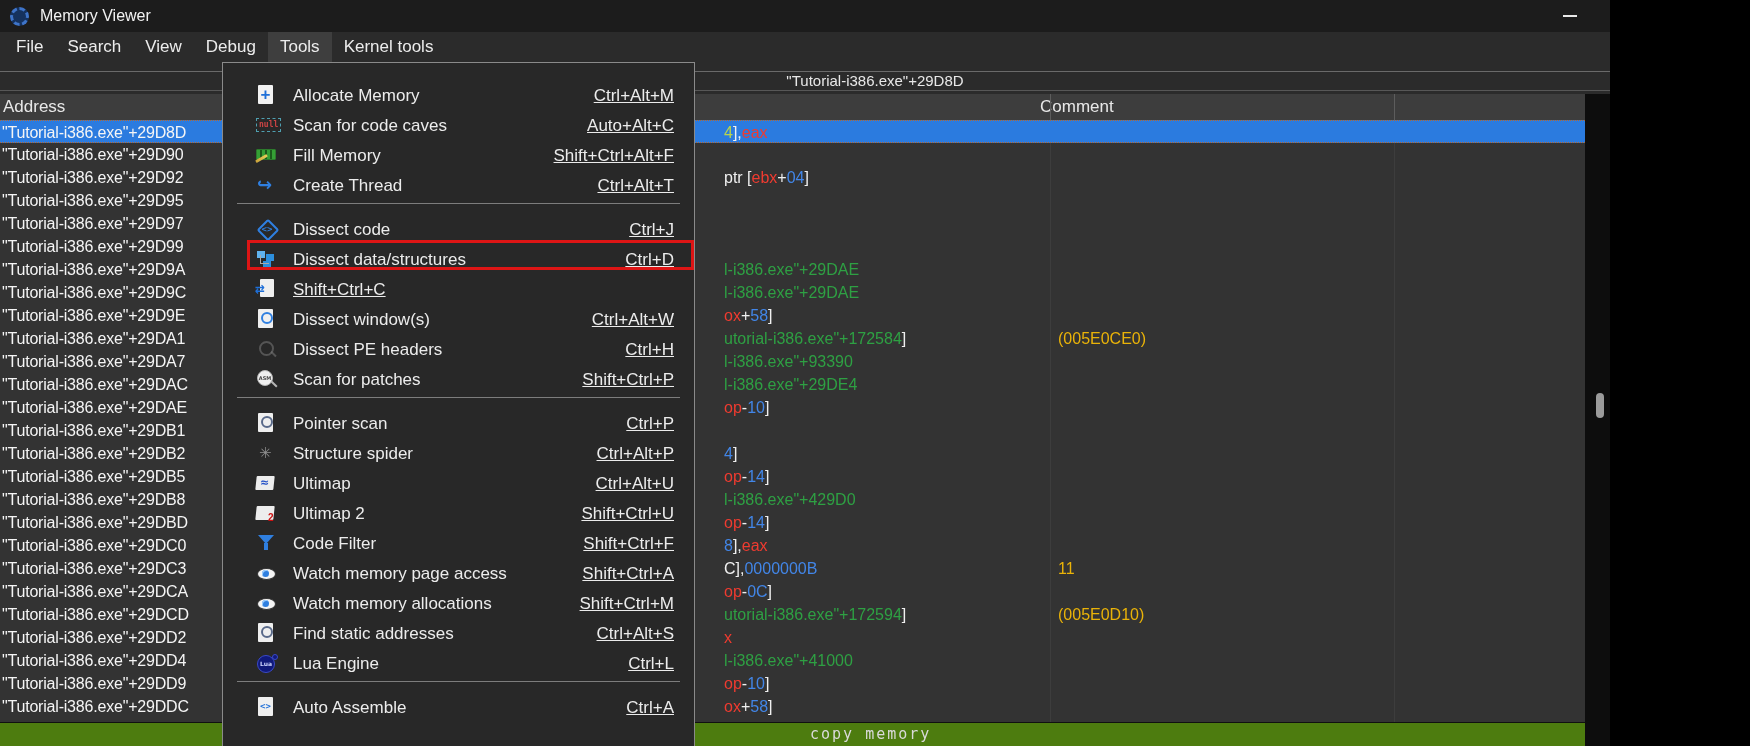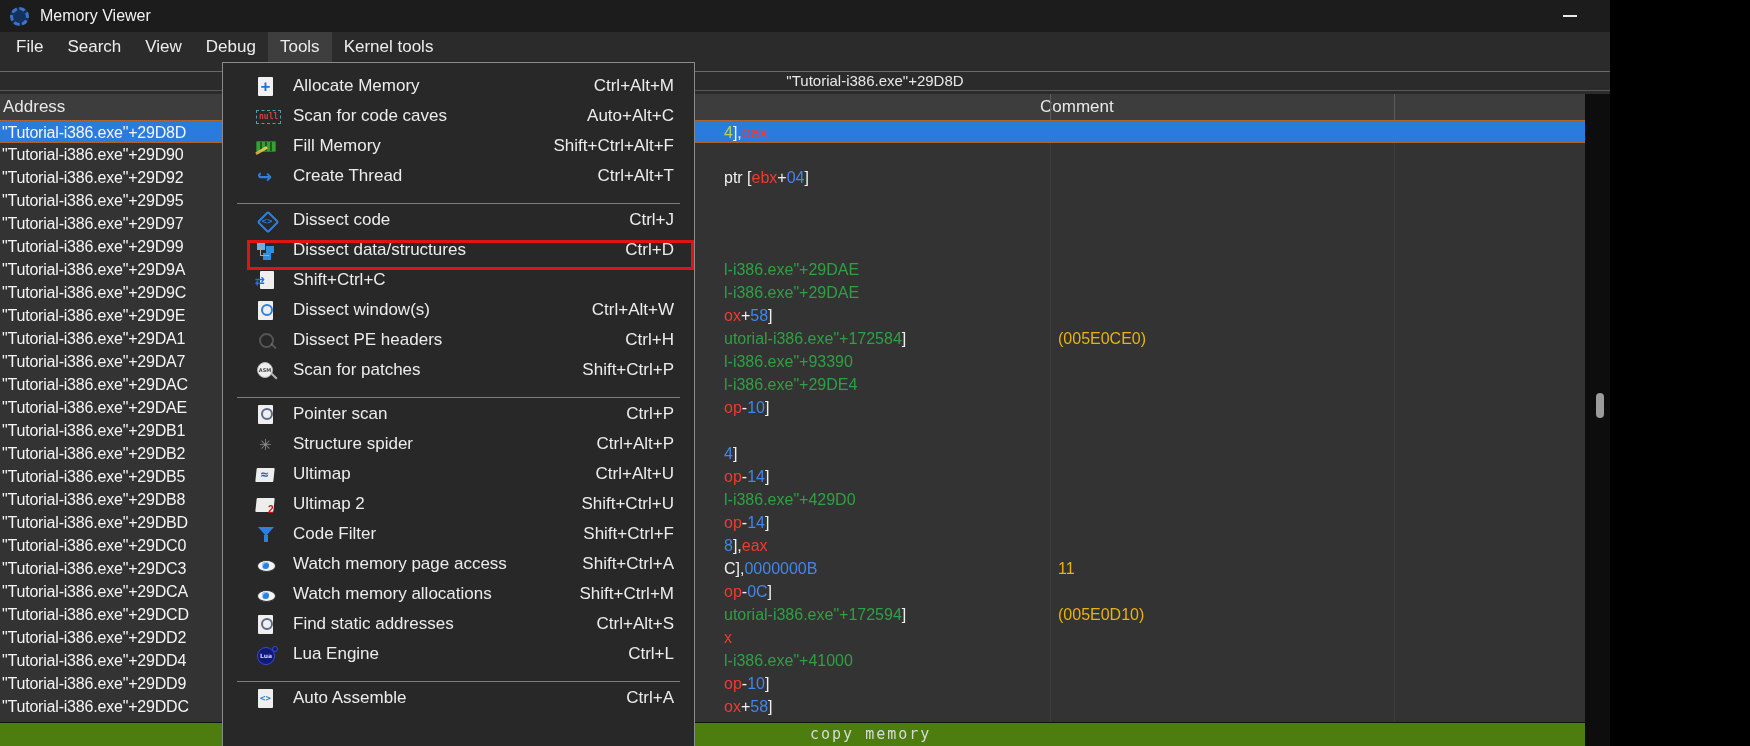--- a/index.html
+++ b/index.html
@@ -48,23 +48,23 @@
   .bottomband{position:absolute;left:0;top:722px;width:1725px;height:24px;background:#4d7c0f;z-index:6;border-top:1px solid #101010;box-sizing:border-box;}
   .copylbl{position:absolute;left:810px;top:2px;font-family:"DejaVu Sans Mono",monospace;font-size:15px;letter-spacing:2px;color:#dadada;}
 
   
   .sbtrack{position:absolute;right:0;top:94px;width:25px;height:652px;background:#0d0d0d;z-index:7;}
   .sbthumb{position:absolute;left:11px;top:299px;width:8px;height:25px;background:#9b9b9b;border-radius:4px;}
 
   
   .menu{position:absolute;left:222px;top:62px;width:473px;height:684px;background:#282828;
         border:1px solid #8a8a8a;border-bottom:none;box-sizing:border-box;padding-top:13px;z-index:20;}
-  .mi{display:flex;align-items:flex-start;height:30px;}
+  .mi{display:flex;align-items:flex-end;height:30px;}
   .mlbl{font-size:17px;color:#ececec;flex:1;white-space:nowrap;}
-  .msc{font-size:17px;color:#ececec;padding-right:20px;white-space:nowrap;}
+  .msc{font-size:17px;color:#ececec;padding-right:20px;white-space:nowrap;text-decoration:underline;}
   .msep{height:14px;position:relative;}
   .msep::after{content:"";position:absolute;left:14px;right:14px;top:7px;height:1px;background:#7d7d7d;}
   .redbox{position:absolute;left:24px;top:177px;width:447px;height:30px;border:3px solid #dd1515;box-sizing:border-box;z-index:3;pointer-events:none;}
 
   
   .ic{position:relative;width:24px;height:22px;flex:0 0 24px;margin:0 14px 0 32px;}
   .ic::before,.ic::after{position:absolute;content:"";}
   .ic-alloc::before{left:3px;top:1px;width:15px;height:19px;background:#f2f2f2;border-radius:1px;}
   .ic-alloc::after{content:"+";left:3px;top:1px;width:15px;color:#1e6fd8;font:bold 17px/19px "Liberation Sans",sans-serif;text-align:center;}
   .ic-caves::before{content:"null";left:1px;top:4px;padding:1px 2px;border:1px dashed #4f9fb0;color:#cc4444;font:bold 8px/10px "DejaVu Sans Mono",monospace;}

